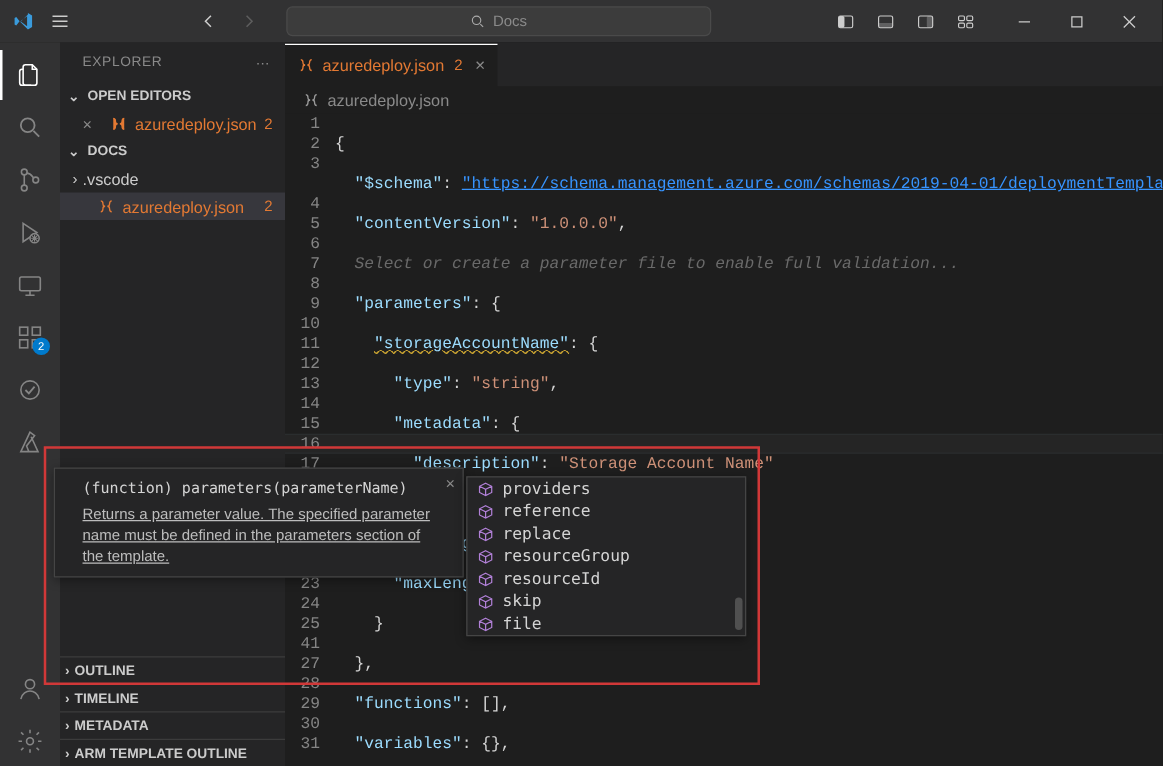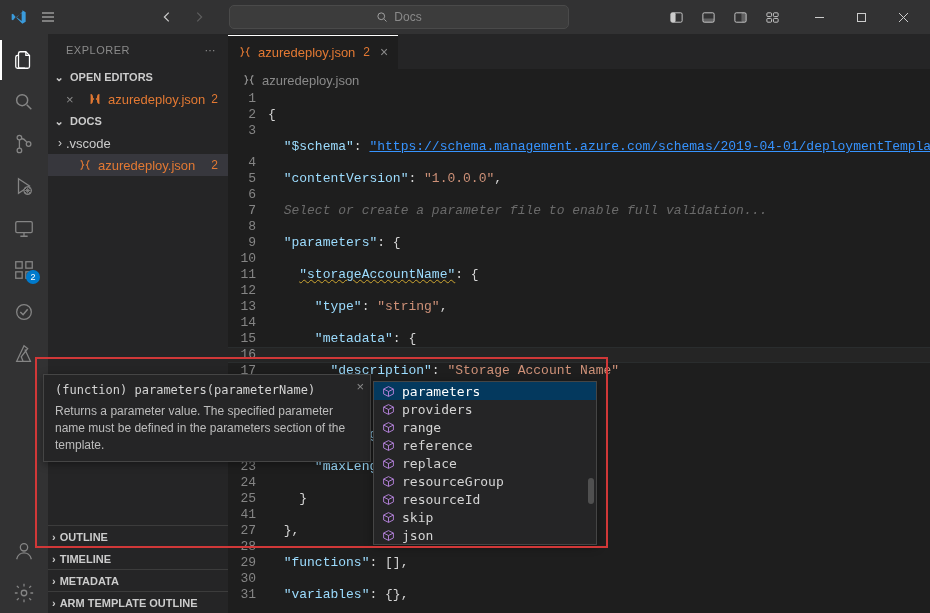--- a/index.html
+++ b/index.html
@@ -118,28 +118,28 @@
   .link { color: var(--link); text-decoration: underline; }
   .dim-hint { color: #6a6a6a; font-style: italic; }
   .wavy { text-decoration: underline wavy var(--wave); text-decoration-thickness:1px; }
   .highlight-line { position:absolute; left:0; right:0; height:16px; background: rgba(255,255,255,0.03); border-top:1px solid #2a2d2e; border-bottom:1px solid #2a2d2e; pointer-events:none;}
 
   
   .hover-widget {
     position:absolute;
     background: var(--bg-dark);
     border:1px solid var(--hover-border);
-    padding:8px 11px;
+    padding:8px 22px;
     color: var(--fg);
     font-size:12px;
     box-shadow: 0 2px 8px rgba(0,0,0,0.4);
     z-index:20;
   }
   .hover-widget .sig { font-family: Consolas, monospace; margin-bottom:6px; color:#d4d4d4; }
-  .hover-widget .desc { color:#bdbdbd; line-height:1.4; }
+  .hover-widget .desc { color:#bdbdbd; line-height:1.4;text-decoration:underline; }
   .hover-widget .close-x { position:absolute; top:4px; right:6px; color: var(--fg-dim); font-size:13px; }
 
   
   .suggest {
     position:absolute;
     background: var(--bg-dark);
     border:1px solid var(--hover-border);
     font-family: Consolas, monospace;
     font-size:13px;
     z-index:25;
@@ -468,50 +468,34 @@
     </div>
 
     <div class="hover-widget" style="left:-185px; top:340px; width:328px;">
       <div class="sig">(function) parameters(parameterName)</div>
       <div class="desc">Returns a parameter value. The specified parameter name must be defined in the parameters section of the template.</div>
       <span class="close-x">×</span>
     </div>
 
     <div class="suggest" id="suggest" style="left:145px; top:347px; width:224px;">
       <div class="suggest-scroll"></div>
-    <div class="suggest-row selected">
-          <span class="cube">
-            <svg width="13" height="13" viewBox="0 0 16 16">
-              <path fill="none" stroke="#b180d7" stroke-width="1.2" d="M8 2l6 3v6l-6 3-6-3V5l6-3zM2 5l6 3 6-3M8 8v6"></path>
-            </svg>
-          </span>
-          <span>parameters</span>
-        </div>
         <div class="suggest-row">
           <span class="cube">
             <svg width="13" height="13" viewBox="0 0 16 16">
               <path fill="none" stroke="#b180d7" stroke-width="1.2" d="M8 2l6 3v6l-6 3-6-3V5l6-3zM2 5l6 3 6-3M8 8v6"></path>
             </svg>
           </span>
           <span>providers</span>
         </div>
         <div class="suggest-row">
           <span class="cube">
             <svg width="13" height="13" viewBox="0 0 16 16">
               <path fill="none" stroke="#b180d7" stroke-width="1.2" d="M8 2l6 3v6l-6 3-6-3V5l6-3zM2 5l6 3 6-3M8 8v6"></path>
             </svg>
           </span>
-          <span>range</span>
-        </div>
-        <div class="suggest-row">
-          <span class="cube">
-            <svg width="13" height="13" viewBox="0 0 16 16">
-              <path fill="none" stroke="#b180d7" stroke-width="1.2" d="M8 2l6 3v6l-6 3-6-3V5l6-3zM2 5l6 3 6-3M8 8v6"></path>
-            </svg>
-          </span>
           <span>reference</span>
         </div>
         <div class="suggest-row">
           <span class="cube">
             <svg width="13" height="13" viewBox="0 0 16 16">
               <path fill="none" stroke="#b180d7" stroke-width="1.2" d="M8 2l6 3v6l-6 3-6-3V5l6-3zM2 5l6 3 6-3M8 8v6"></path>
             </svg>
           </span>
           <span>replace</span>
         </div>
@@ -538,19 +522,19 @@
             </svg>
           </span>
           <span>skip</span>
         </div>
         <div class="suggest-row">
           <span class="cube">
             <svg width="13" height="13" viewBox="0 0 16 16">
               <path fill="none" stroke="#b180d7" stroke-width="1.2" d="M8 2l6 3v6l-6 3-6-3V5l6-3zM2 5l6 3 6-3M8 8v6"></path>
             </svg>
           </span>
-          <span>json</span>
+          <span>file</span>
         </div>
       </div>
 
     <div class="red-rect" style="left:-193px; top:323px; width:573px; height:191px;"></div>
   </div>
 </div>
 
 </body></html>

